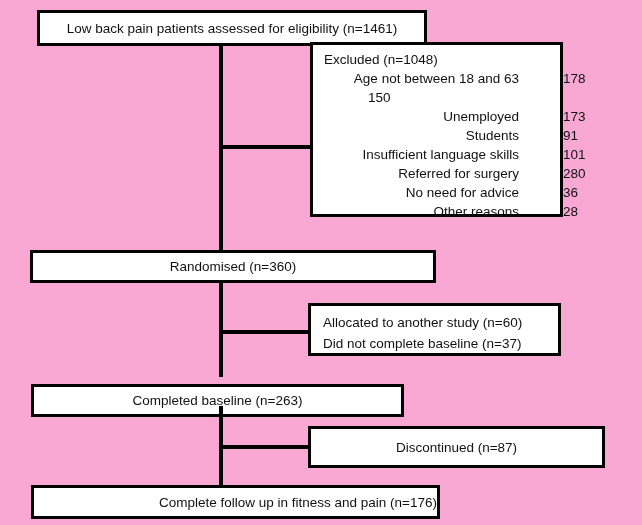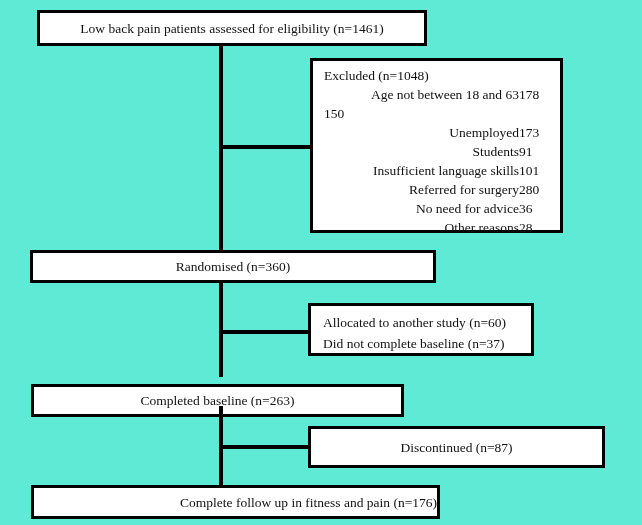--- a/index.html
+++ b/index.html
@@ -4,22 +4,22 @@
 <style>
   html, body {
     margin: 0;
     padding: 0;
     background: #ffffff;
   }
   #canvas {
     position: relative;
     width: 642px;
     height: 525px;
-    background: #5eead4;
-    font-family: Liberation Serif, serif;
+    background: #f9a8d4;
+    font-family: Liberation Sans, sans-serif;
     color: #111111;
     overflow: hidden;
   }
   .box {
     position: absolute;
     box-sizing: border-box;
     border: 3px solid #000000;
     background: #ffffff;
     font-size: 13.5px;
     line-height: 17px;
@@ -41,34 +41,35 @@
   .reason-row {
     display: flex;
   }
   .reason-label {
     width: 195px;
     flex: 0 0 195px;
     text-align: right;
   }
   .reason-value {
     text-align: right;
+    margin-left: 44px;
   }
   #box-allocated {
     padding: 6px 6px 0 12px;
     line-height: 21px;
   }
 
   
   #box-eligibility  { left: 37px;  top: 10px;  width: 390px; height: 36px; }
   #vline-1          { left: 219px; top: 44px;  width: 4px;   height: 209px; }
-  #box-excluded     { left: 310px; top: 58px;  width: 253px; height: 175px; }
+  #box-excluded     { left: 310px; top: 42px;  width: 253px; height: 175px; }
   #hline-excluded   { left: 221px; top: 145px; width: 89px;  height: 4px; }
   #box-randomised   { left: 30px;  top: 250px; width: 406px; height: 33px; }
   #vline-2          { left: 219px; top: 281px; width: 4px;   height: 96px; }
-  #box-allocated    { left: 308px; top: 303px; width: 226px; height: 53px; }
+  #box-allocated    { left: 308px; top: 303px; width: 253px; height: 53px; }
   #hline-allocated  { left: 221px; top: 330px; width: 87px;  height: 4px; }
   #box-baseline     { left: 31px;  top: 384px; width: 373px; height: 33px; }
   #vline-3          { left: 219px; top: 406px; width: 4px;   height: 81px; }
   #box-discontinued { left: 308px; top: 426px; width: 297px; height: 42px; }
   #hline-discontinued { left: 221px; top: 445px; width: 87px; height: 4px; }
   #box-followup     { left: 31px;  top: 485px; width: 409px; height: 34px; justify-content: flex-end; }
 </style>
 </head>
 <body>
 

